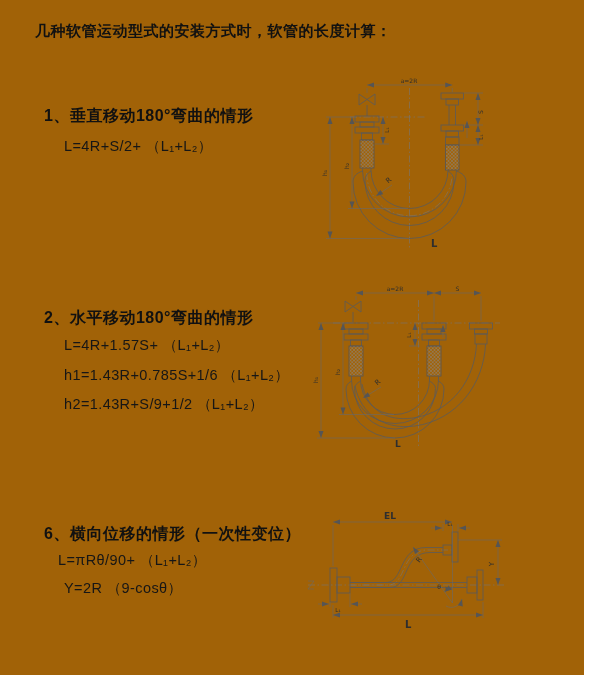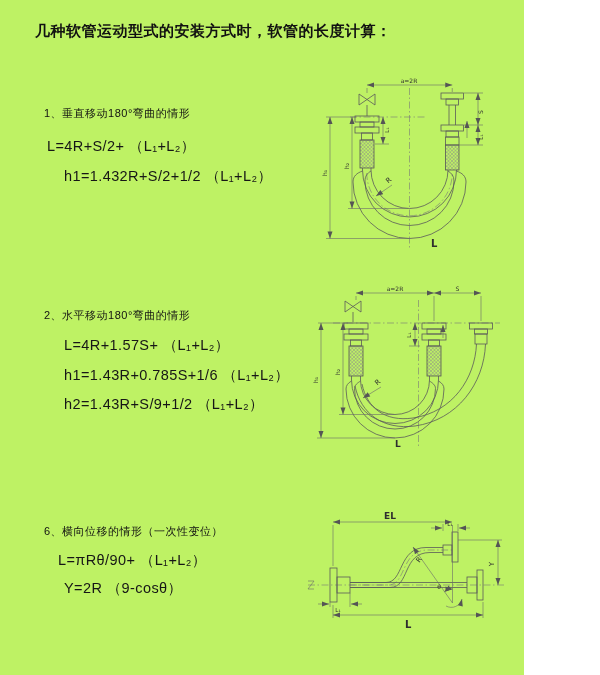--- a/index.html
+++ b/index.html
@@ -1,43 +1,42 @@
 <!DOCTYPE html>
 <html><head>
 <meta charset="utf-8">
 <style>
   html,body{margin:0;padding:0;background:#ffffff;}
   #page{
-    position:relative;width:524px;height:675px;background:#bef264;
+    position:relative;width:584px;height:675px;background:#a16207;
     font-family:"Liberation Sans","DejaVu Sans",sans-serif;color:#1f1f1f;overflow:hidden;
   }
   .doc-title{
     position:absolute;left:35px;top:22px;font-size:15px;font-weight:700;letter-spacing:0.5px;color:#111;
   }
-  .sec-heading{position:absolute;font-size:11px;font-weight:400;letter-spacing:0.5px;color:#111;}
+  .sec-heading{position:absolute;font-size:16px;font-weight:700;letter-spacing:0.5px;color:#111;}
   .formula{position:absolute;font-size:14.5px;font-weight:400;color:#161616;letter-spacing:0.4px;}
   svg{position:absolute;overflow:visible;}
   svg .ln{stroke:#5a5a5a;stroke-width:0.8;fill:none;stroke-linecap:butt;}
   svg .thin{stroke:#6a6a6a;stroke-width:0.6;fill:none;}
   svg .dash{stroke:#777;stroke-width:0.6;fill:none;stroke-dasharray:7 2.5 1.5 2.5;}
   svg .braid{stroke:#555;stroke-width:0.8;}
   svg text{fill:#2e2e2e;font-family:"DejaVu Sans","Liberation Sans",sans-serif;}
   .t6{font-size:6px;} .t7{font-size:7px;} .t9{font-size:9px;font-weight:600;} .t10{font-size:10px;font-weight:600;}
   .t55{font-size:5.5px;}
 </style>
 </head>
 <body>
 
 <div id="page">
 
   <div class="doc-title">几种软管运动型式的安装方式时，软管的长度计算：</div>
 
   <div class="sec-heading" style="left:44px;top:106px">1、垂直移动180°弯曲的情形</div>
-  <div class="formula" style="left:47px;top:137px">L=4R+S/2+ （L₁+L₂）</div>
-  <div class="formula" style="left:64px;top:167px">h1=1.432R+S/2+1/2 （L₁+L₂）</div>
+  <div class="formula" style="left:64px;top:137px">L=4R+S/2+ （L₁+L₂）</div>
 
   <div class="sec-heading" style="left:44px;top:308px">2、水平移动180°弯曲的情形</div>
   <div class="formula" style="left:64px;top:336px">L=4R+1.57S+ （L₁+L₂）</div>
   <div class="formula" style="left:64px;top:366px">h1=1.43R+0.785S+1/6 （L₁+L₂）</div>
   <div class="formula" style="left:64px;top:395px">h2=1.43R+S/9+1/2 （L₁+L₂）</div>
 
   <div class="sec-heading" style="left:44px;top:524px">6、横向位移的情形（一次性变位）</div>
   <div class="formula" style="left:58px;top:551px">L=πRθ/90+ （L₁+L₂）</div>
   <div class="formula" style="left:64px;top:579px">Y=2R （9-cosθ）</div>
 

